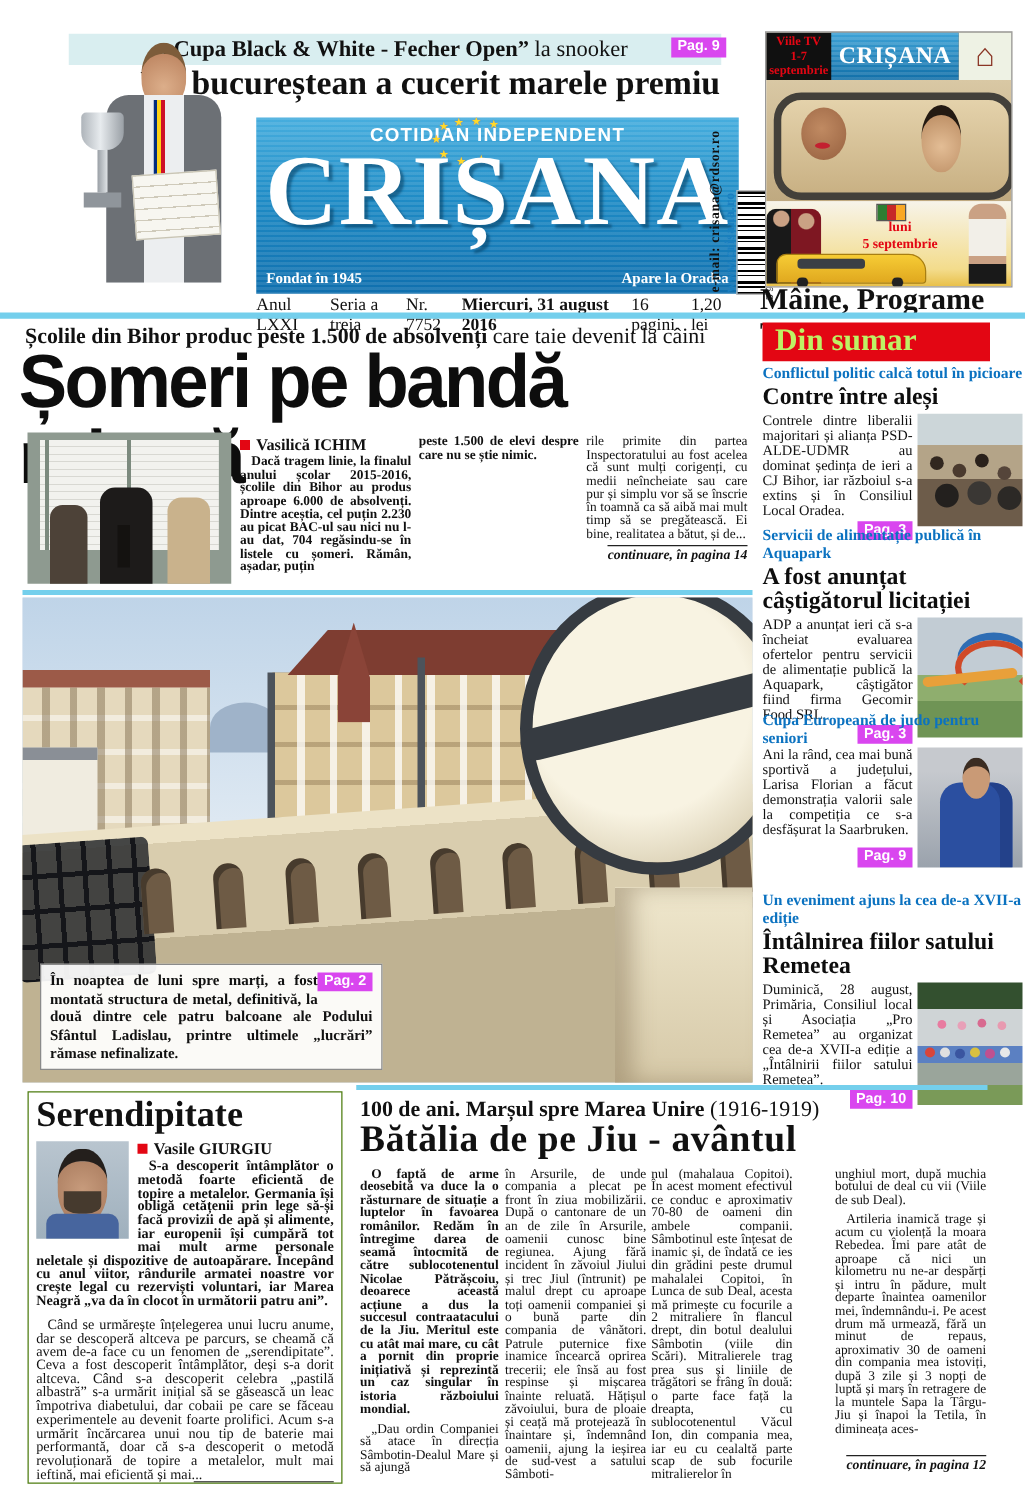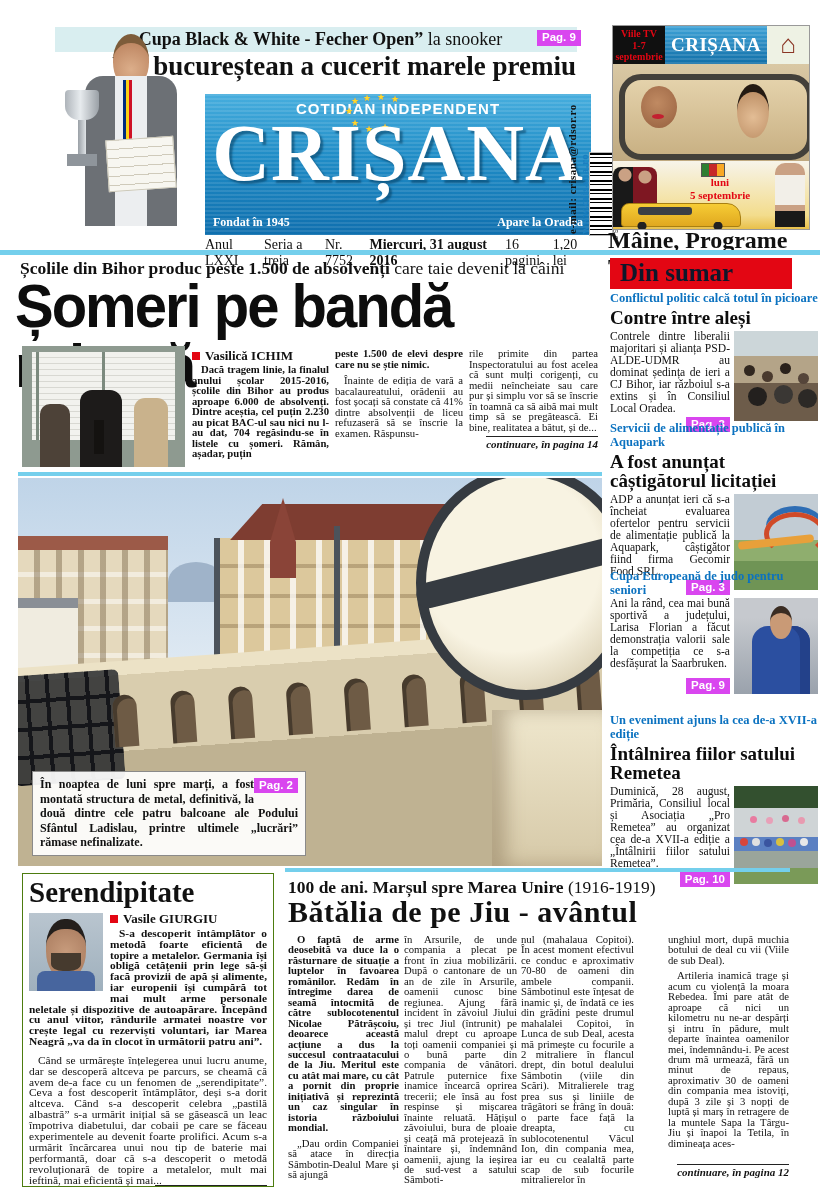--- a/index.html
+++ b/index.html
@@ -149,21 +149,21 @@
      background:radial-gradient(circle at 42% 40%,#f8f3e2 0 52%,#ddd3b8 78%,#b6ac90);
      border:10px solid #363b41;}
   .mp-lamp::before{content:"";position:absolute;left:-12px;top:84px;width:208px;height:26px;
      background:#363b41;border-radius:12px;transform:rotate(-14deg);}
   .mp-caption{position:absolute;left:14px;bottom:10px;width:258px;background:rgba(255,255,255,.93);
      border:1px solid #8a8a8a;padding:5px 7px 5px 7px;font:bold 12px "Liberation Serif",serif;
      line-height:1.22;text-align:justify;}
   .mp-caption .pag{float:right;margin-top:1px;}
 
   
-  .din-sumar{left:610px;top:258px;width:172px;height:31px;background:#e30613;color:#0f172a;
+  .din-sumar{left:610px;top:258px;width:172px;height:31px;background:#e30613;color:#bef264;
      font:bold 25px "Liberation Serif",serif;line-height:30px;padding-left:10px;}
   .ss{position:absolute;left:610px;width:208px;}
   .ss-kicker{color:#0b72c0;font:bold 12.5px "Liberation Serif",serif;line-height:1.1;}
   .ss-head{font:bold 19px "Liberation Serif",serif;line-height:1.02;margin:2px 0 4px 0;color:#0d0d0d;}
   .ss-row{display:flex;gap:4px;}
   .ss-body{flex:1;position:relative;font-size:11.6px;line-height:12px;padding-bottom:17px;}
   .ss-body .pag{position:absolute;right:0;bottom:0;}
   .ph{width:84px;flex:none;position:relative;overflow:hidden;}
   .ph-council{height:90px;background:linear-gradient(180deg,#ccd6d9 0 28%,#b4a488 28% 58%,#6d5c4a 58%);}
   .ph-council i{position:absolute;left:10px;top:34px;width:11px;height:11px;border-radius:50%;background:#31271f;
@@ -308,21 +308,20 @@
   </div>
 
   <div class="abs byline1">
     <span class="sq"></span><span>Vasilică ICHIM</span>
   </div>
   <div class="lcol l-col1 jus">
     <p>Dacă tragem linie, la finalul anului școlar 2015-2016, școlile din Bihor au produs aproape 6.000 de absolvenți. Dintre aceștia, cel puțin 2.230 au picat BAC-ul sau nici nu l-au dat, 704 regăsindu-se în listele cu șomeri. Rămân, așadar, puțin</p>
   </div>
   <div class="lcol l-col2 jus">
     <p class="noind b">peste 1.500 de elevi despre care nu se știe nimic.</p>
-    <p>Înainte de ediția de vară a bacalaureatului, orădenii au fost șocați să constate că 41% dintre absolvenții de liceu refuzaseră să se înscrie la examen. Răspunsu-</p>
   </div>
   <div class="lcol l-col3 jus">
     <p class="noind">rile primite din partea Inspectoratului au fost acelea că sunt mulți corigenți, cu medii neîncheiate sau care pur și simplu vor să se înscrie în toamnă ca să aibă mai mult timp să se pregătească. Ei bine, realitatea a bătut, și de...</p>
     <span class="cont"><span>continuare, în pagina 14</span></span>
   </div>
 
   <div class="sep" style="left:18px;top:472px;width:584px;height:4px;"></div>
 
   <div class="abs main-photo">
     <div class="mp-sky"></div>

